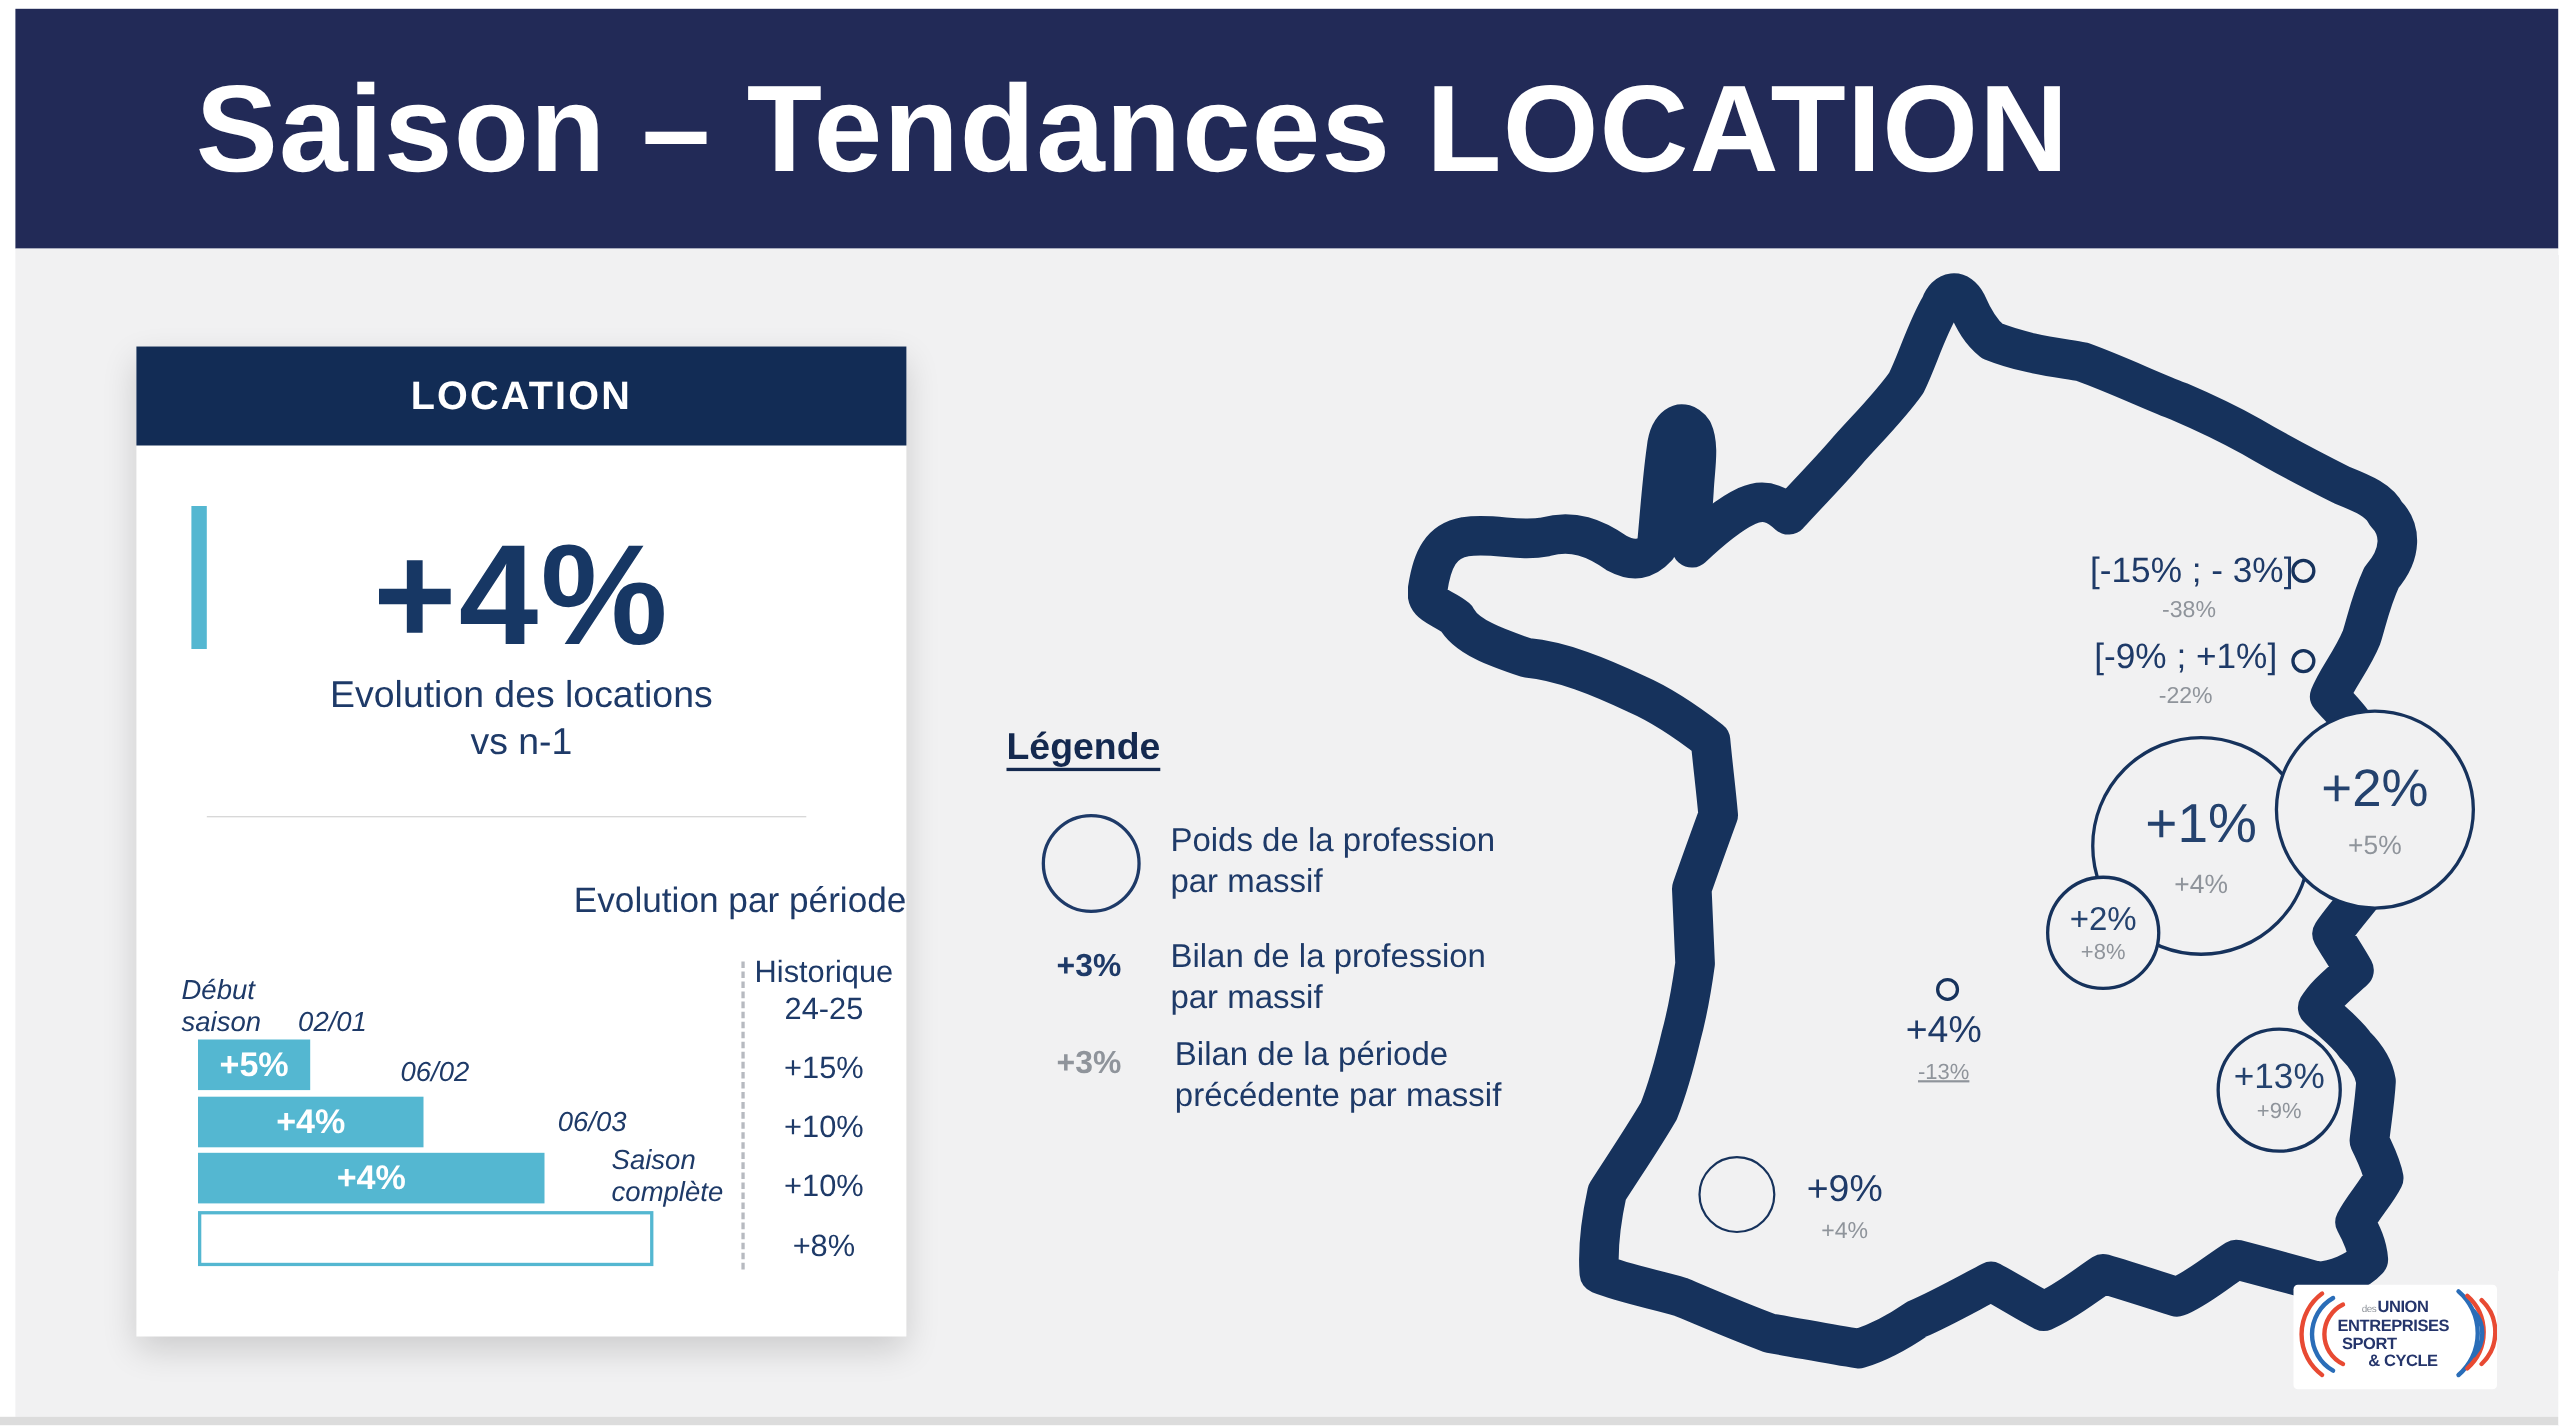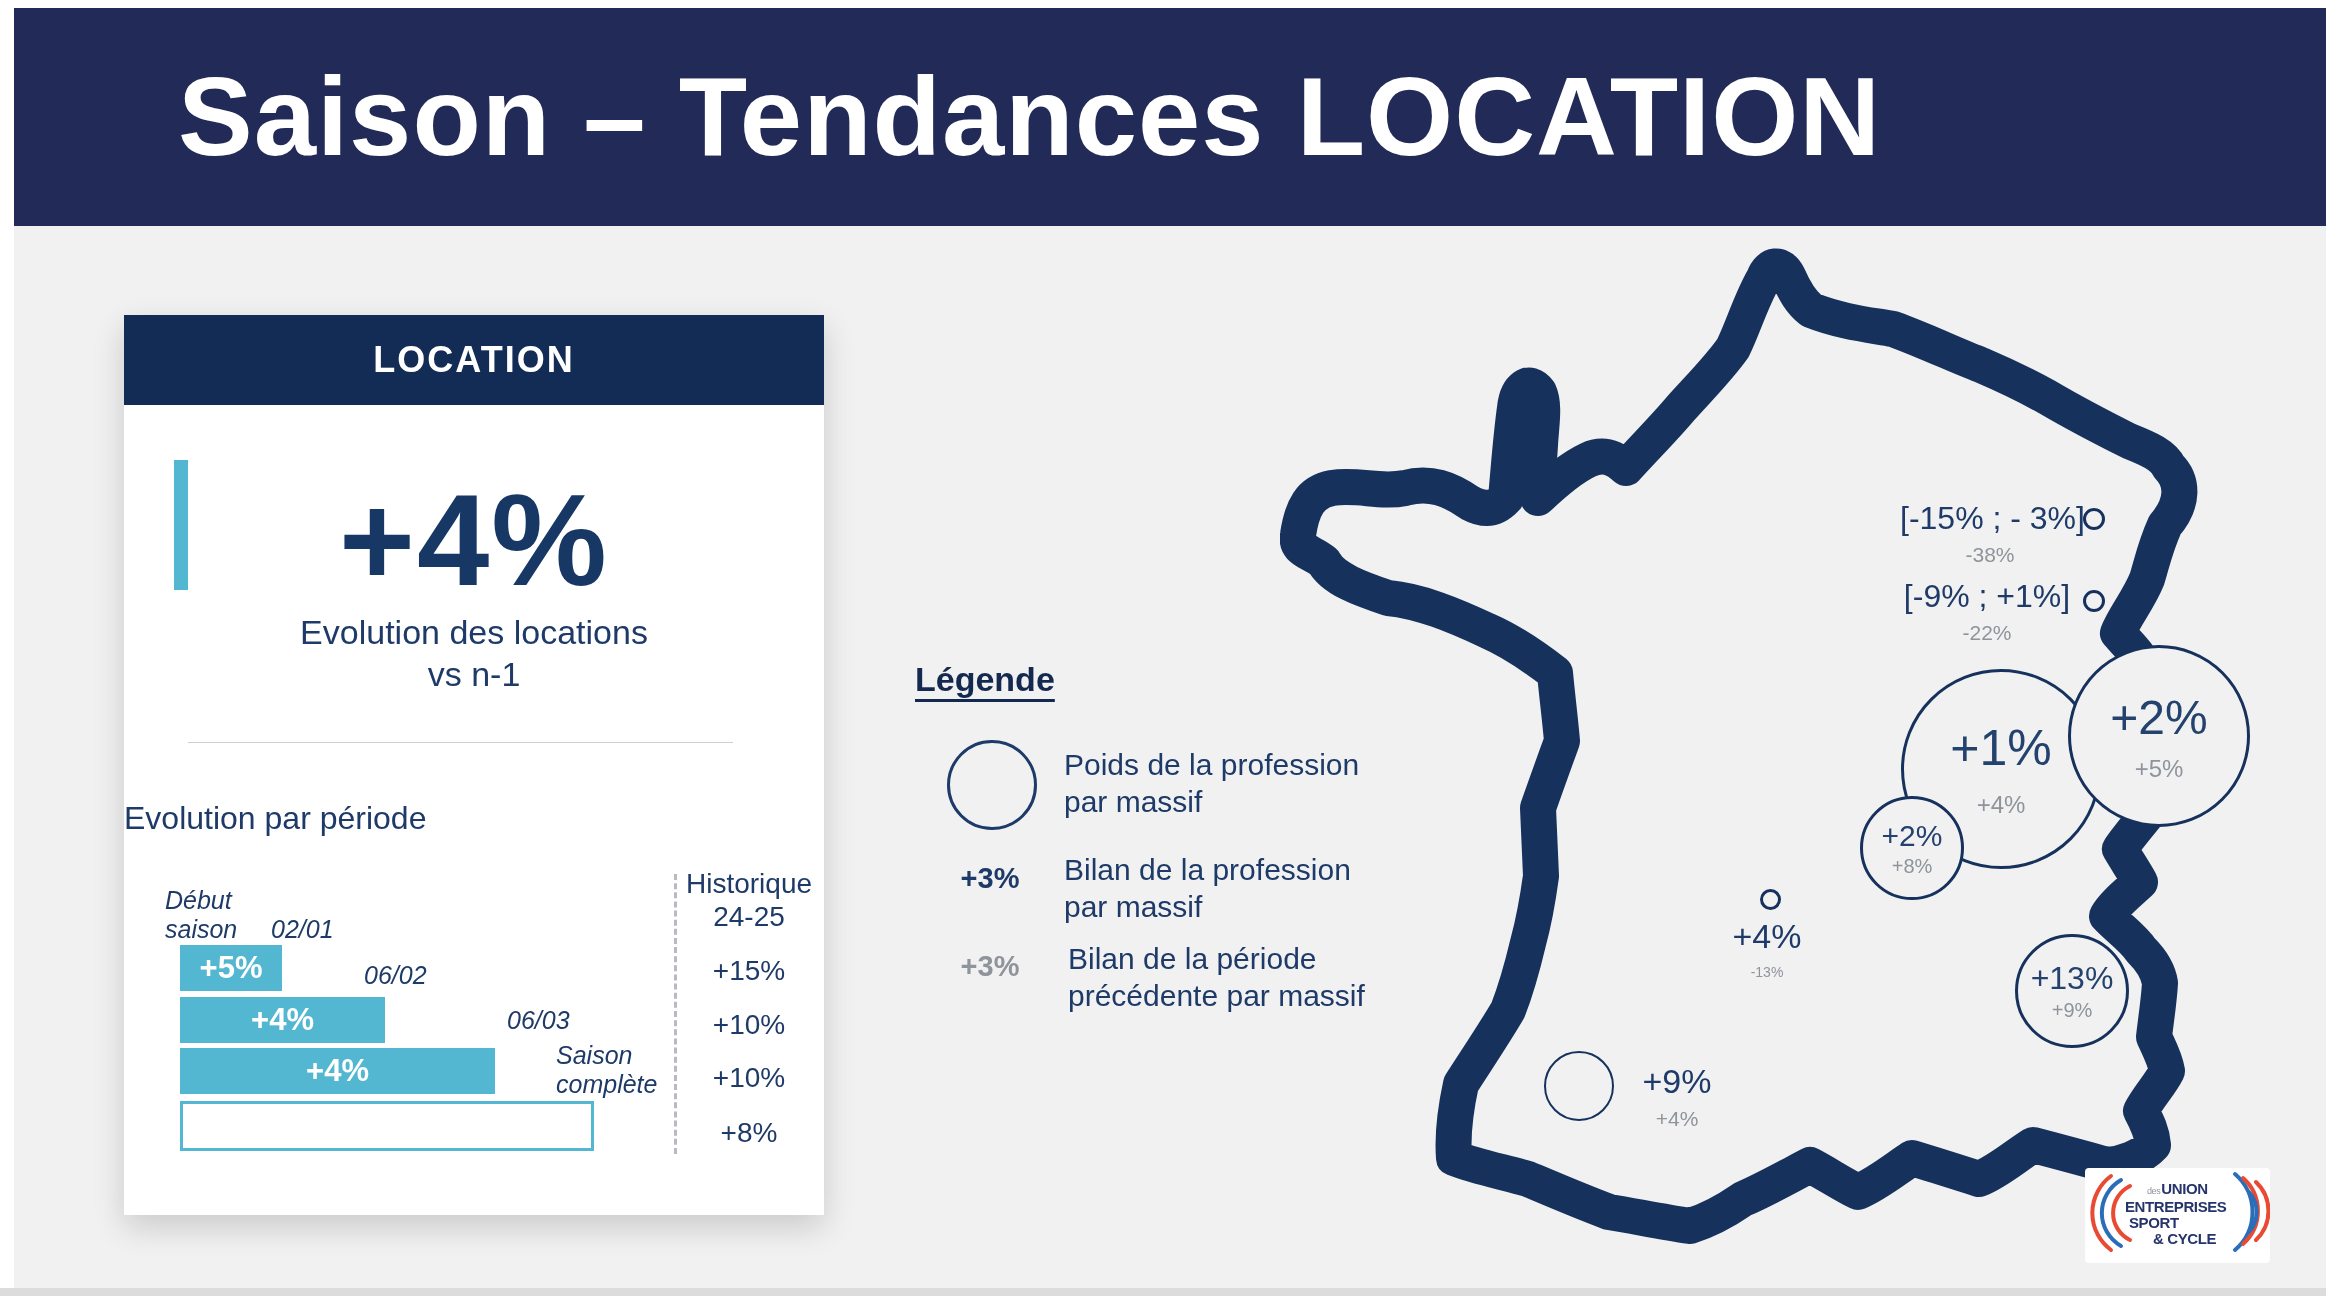--- a/index.html
+++ b/index.html
@@ -22,21 +22,21 @@
   .card-header{position:absolute;left:0;top:0;width:700px;height:90px;background:#122c55;
                color:#fff;font-size:36px;font-weight:800;letter-spacing:2px;
                display:flex;align-items:center;justify-content:center;}
   .accent-bar{position:absolute;left:50px;top:145px;width:14px;height:130px;background:#54b7d1;}
   .kpi-value{position:absolute;left:0;top:150px;width:100%;text-align:center;
              font-size:130px;font-weight:800;color:#173764;letter-spacing:2px;}
   .kpi-caption{position:absolute;left:0;top:296px;width:100%;text-align:center;
                font-size:34px;line-height:42px;color:#1e3a68;}
   .card-divider{position:absolute;left:64px;top:427px;width:545px;height:0;
                 border-top:1px solid #cfcfcf;}
-  .section-title{position:absolute;left:0;top:485px;width:100%;text-align:left;
+  .section-title{position:absolute;left:0;top:485px;width:100%;text-align:right;
                  font-size:32px;color:#1e3a68;}
 
   .chart-label{position:absolute;font-size:25px;font-style:italic;color:#1e3a68;line-height:29px;white-space:nowrap;}
   .bar{position:absolute;left:56px;height:46px;background:#54b7d1;color:#ffffff;
        font-size:31px;font-weight:bold;display:flex;align-items:center;justify-content:center;}
   .bar.outline{background:#ffffff;border:3px solid #54b7d1;box-sizing:border-box;}
   .hist-sep{position:absolute;left:550px;top:559px;height:280px;width:0;
             border-left:3px dashed #b7bac0;}
   .hist-header{position:absolute;left:545px;top:552px;width:160px;text-align:center;
                font-size:28px;line-height:33px;color:#1e3a68;}
@@ -182,21 +182,21 @@
     <div class="sub" style="font-size:20px;margin-top:2px;">+8%</div>
   </div>
   <div class="bubble" style="left:2015px;top:934px;width:108px;height:108px;">
     <div class="val" style="font-size:32px;">+13%</div>
     <div class="sub" style="font-size:20px;margin-top:2px;">+9%</div>
   </div>
 
   <div class="dot" style="left:1760px;top:889px;width:15px;height:15px;"></div>
   <div class="map-marker" style="left:1712px;top:917px;width:110px;">
     <div class="val" style="font-size:34px;">+4%</div>
-    <div class="sub" style="font-size:14px;margin-top:8px;">-13%</div>
+    <div class="sub" style="font-size:20px;margin-top:8px;text-decoration:underline;">-13%</div>
   </div>
 
   <div class="dot" style="left:1544px;top:1051px;width:66px;height:66px;border-width:2px;"></div>
   <div class="map-marker" style="left:1622px;top:1062px;width:110px;">
     <div class="val" style="font-size:34px;">+9%</div>
     <div class="sub" style="font-size:21px;margin-top:6px;">+4%</div>
   </div>
 
   <div class="abs logo">
     <svg width="185" height="88" style="position:absolute;left:0;top:0;">

